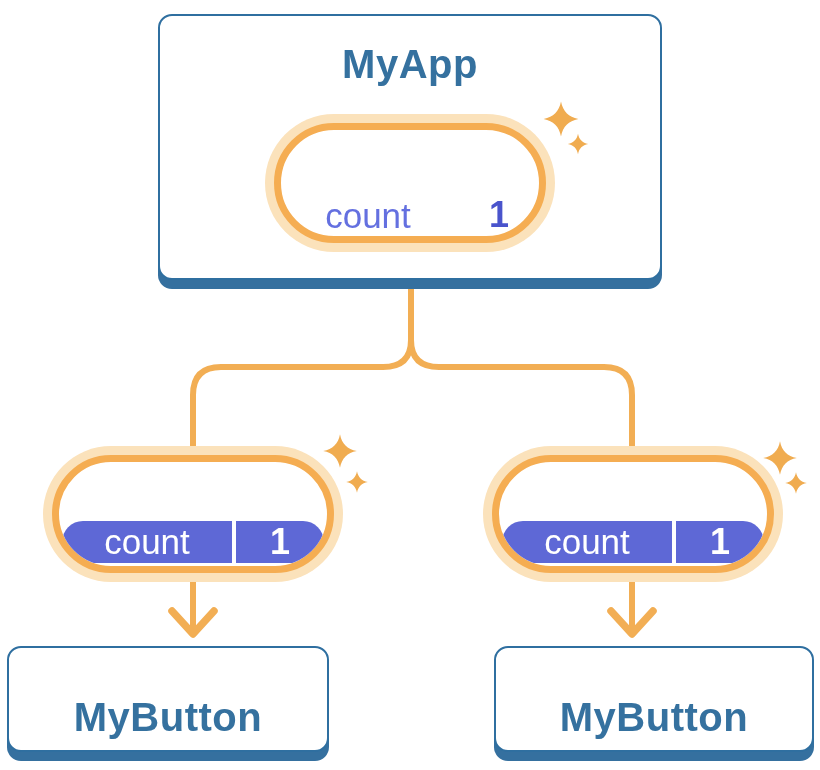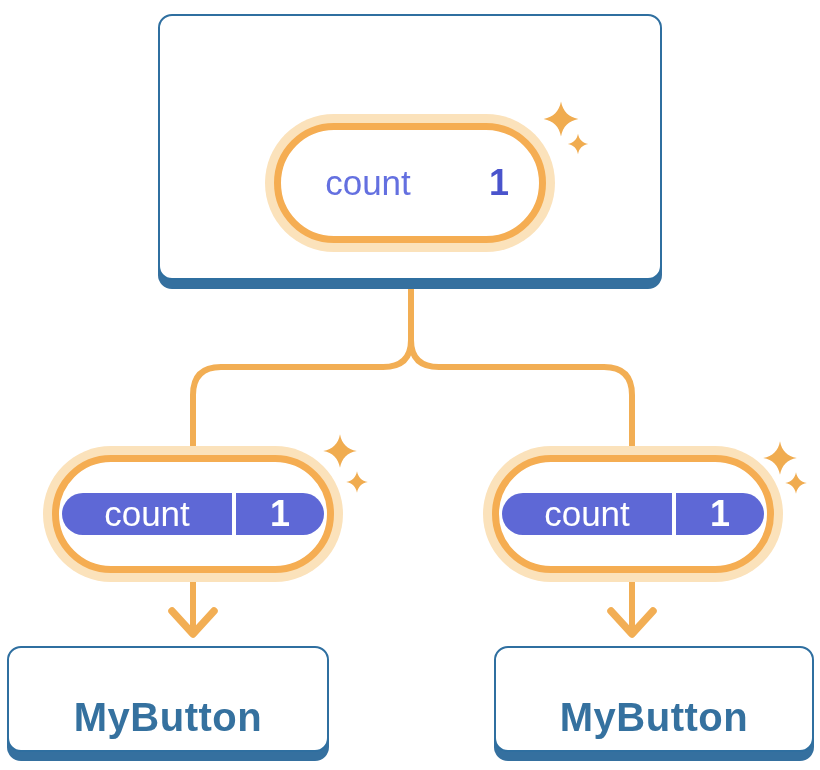--- a/index.html
+++ b/index.html
@@ -34,21 +34,21 @@
   #root-card .card-title{margin-top:26px;}
   #child-card-0{left:7px;top:646px;width:322px;height:106px;display:flex;align-items:center;justify-content:center;}
   #child-card-1{left:494px;top:646px;width:320px;height:106px;display:flex;align-items:center;justify-content:center;}
 
   .pill-outer{
     position:absolute;background:var(--orange-halo);border-radius:80px;
     box-sizing:border-box;padding:9px;z-index:2;
   }
   .pill-ring{
     border:7px solid var(--orange-ring);border-radius:62px;background:#fff;
-    height:100%;box-sizing:border-box;display:flex;align-items:center;overflow:hidden;
+    height:100%;box-sizing:border-box;display:flex;align-items:flex-end;overflow:hidden;
   }
   #state-pill{left:105px;top:98px;width:290px;height:138px;}
   #state-pill .pill-key{flex:1;display:flex;align-items:center;justify-content:center;
     font-size:35px;color:var(--indigo-text);}
   #state-pill .pill-div{width:4px;background:var(--orange-ring);}
   #state-pill .pill-val{width:80px;display:flex;align-items:center;justify-content:center;
     font-size:36px;font-weight:bold;color:var(--indigo-value);}
 
   .prop-pill{position:absolute;width:300px;height:136px;}
   #prop-pill-0{left:43px;top:446px;}
@@ -69,20 +69,21 @@
 <div class="canvas">
 
   <svg id="connector-layer" class="layer" width="820" height="770" viewBox="0 0 820 770">
     <path class="connector" d="M411 282 V340 Q411 367 383 367 H221 Q193 367 193 395 V628"></path>
     <path class="connector" d="M411 282 V340 Q411 367 439 367 H604 Q632 367 632 395 V628"></path>
     <path class="arrow-head" d="M172 611 L193 634 L214 611"></path>
     <path class="arrow-head" d="M611 611 L632 634 L653 611"></path>
   </svg>
 
   <div class="card" id="root-card">
+    <div class="card-title">MyApp</div>
     <div class="pill-outer" id="state-pill">
       <div class="pill-ring">
         <div class="pill-key">count</div>
         <div class="pill-div"></div>
         <div class="pill-val">1</div>
       </div>
     </div>
   </div>
 
   <div class="pill-outer prop-pill" id="prop-pill-0">

